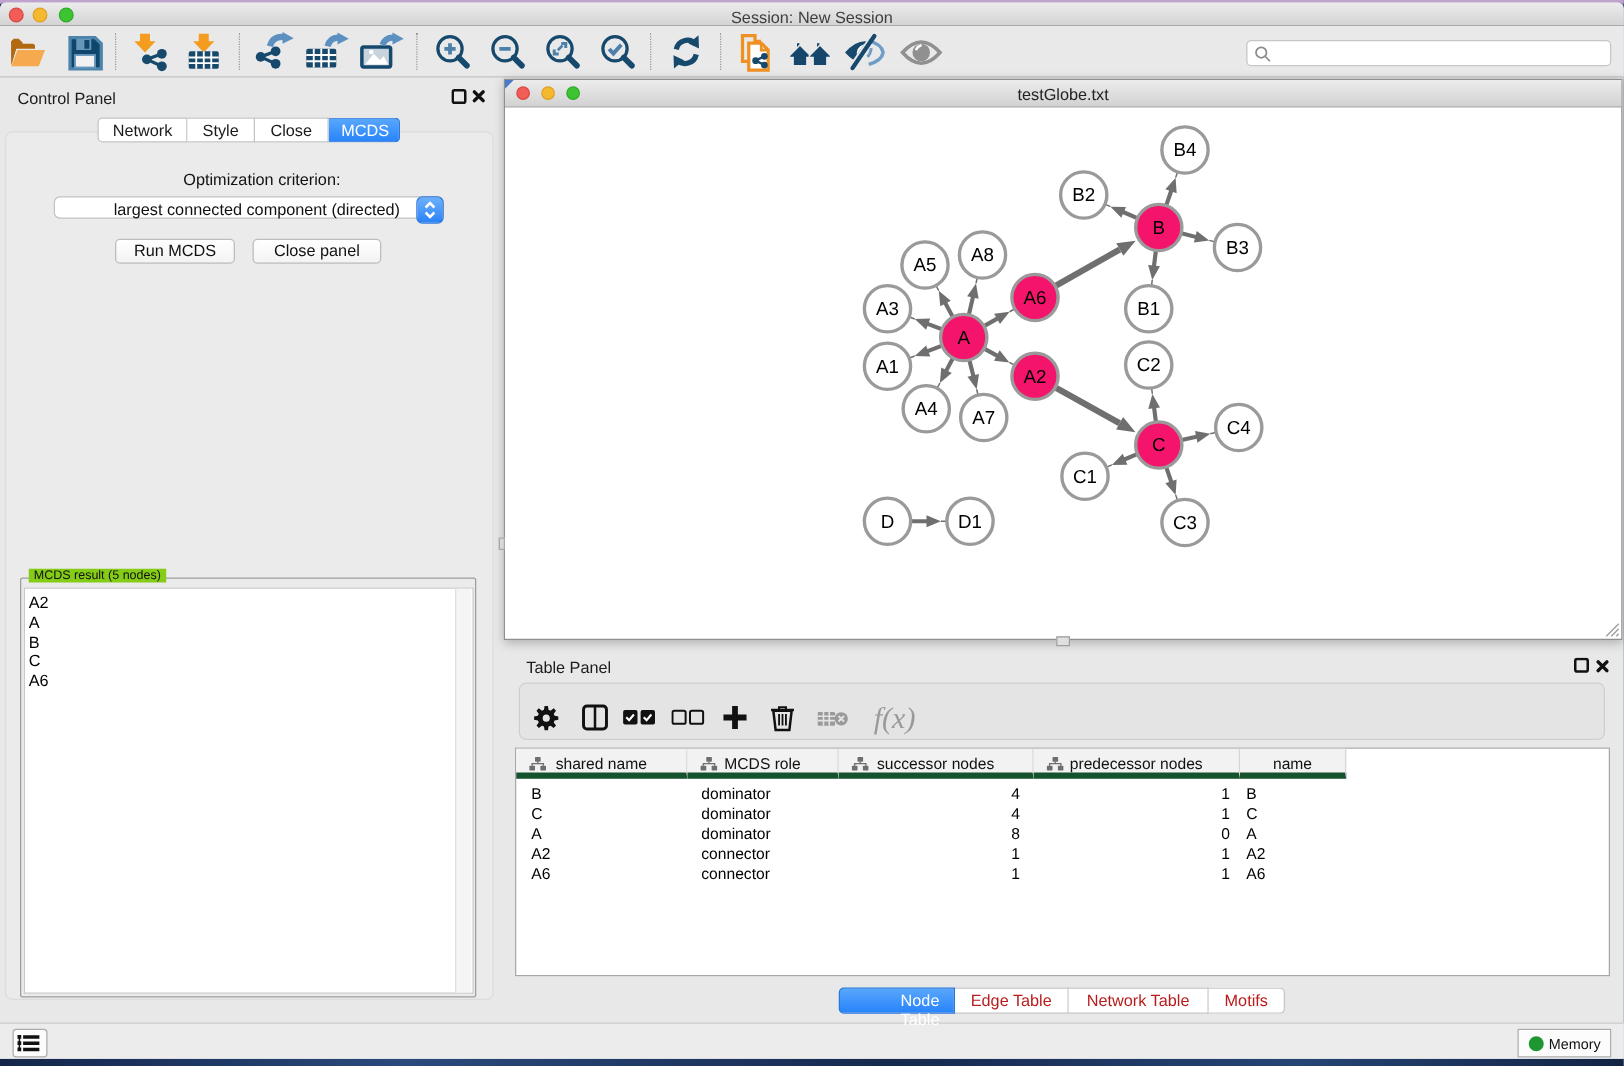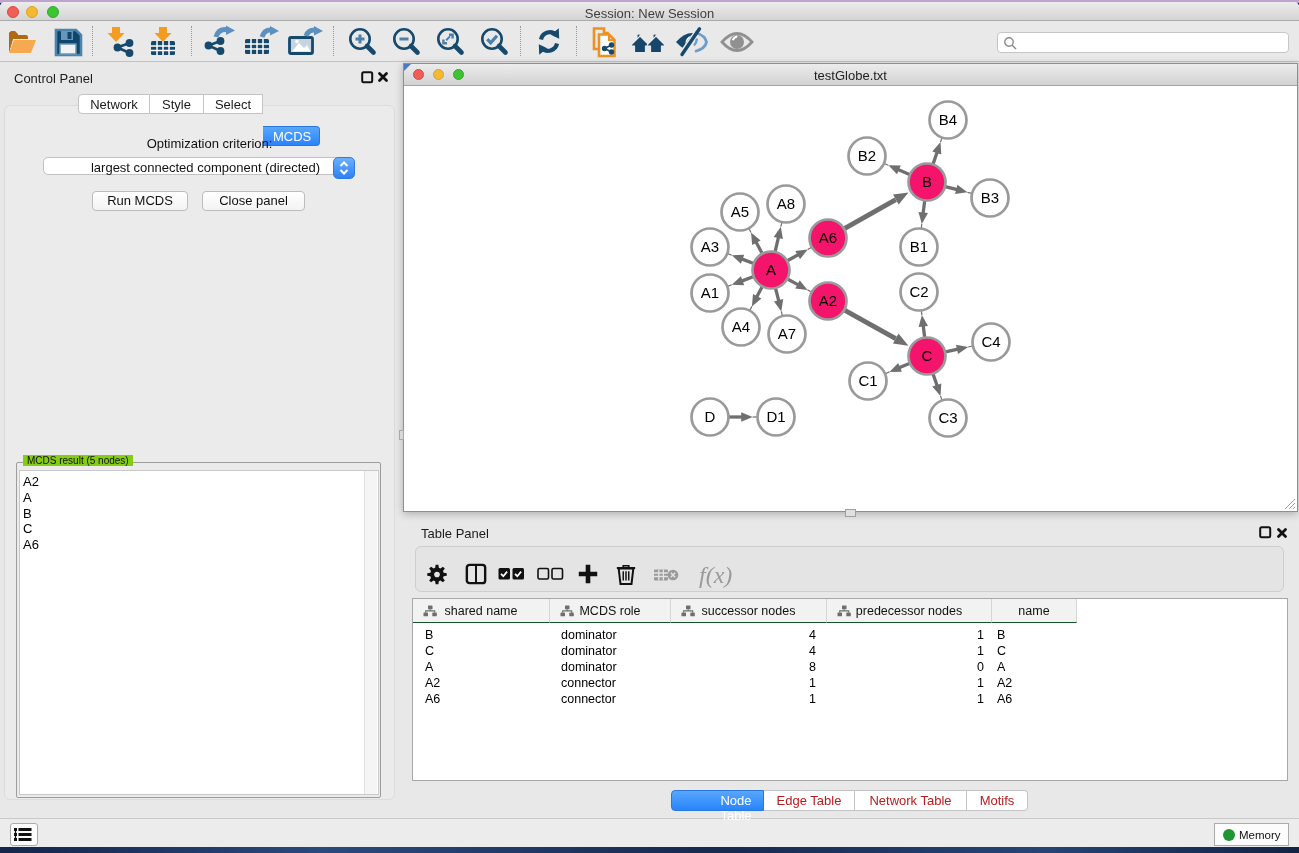--- a/index.html
+++ b/index.html
@@ -18,21 +18,21 @@
 .tbi { top:4px; }
 #searchbox { top:11px; left:997px; width:292px; height:21px; background:#fff; border:1px solid #c6c6c6; border-radius:4px; }
 #searchbox svg { position:absolute; left:5px; top:3px; }
 
 #cpHead { top:61px; left:0; width:399px; height:30px; }
 #cpTitle { top:10px; left:14px; font-size:13px; color:#1c1c1c; }
 #cpBody { top:105px; left:4px; width:391px; height:695px; background:#ebebeb; border:1px solid #dcdcdc; border-radius:6px; }
 #tabs { top:94px; left:78px; height:20px; display:flex; font-size:13px; }
 .tab { padding:2px 10px 0 10px; background:#fff; border:1px solid #c4c4c4; border-left:none; color:#1a1a1a; height:20px; text-align:center; }
 .tab:first-child { border-left:1px solid #c4c4c4; border-radius:4px 0 0 4px; }
-.tab:last-child { border-radius:0 4px 4px 0;margin-top:32px; }
+.tab:last-child { border-radius:0 4px 4px 0; }
 .tab.sel { background:linear-gradient(#59a7fd,#2884fb); color:#fff; border-color:#2777dd; }
 #optLabel { top:136px; left:0; width:399px; text-align:center; font-size:13px; color:#111;padding-left:20px; }
 #dropdown { top:157px; left:43px; width:312px; height:18px; background:#fff; border:1px solid #c2c2c2; border-radius:5px; font-size:13px; color:#111; line-height:20px; padding-left:13px;text-align:center; }
 #ddBtn { top:-1px; right:-1px; width:22px; height:22px; border-radius:5px; background:linear-gradient(#6db1fc,#2b82f7); border:1px solid #2f7ae0; color:#fff; }
 .btn { height:20px; background:linear-gradient(#ffffff,#f3f3f3); border:1px solid #bdbdbd; border-radius:4px; font-size:13px; color:#111; text-align:center; line-height:18px; }
 #btnRun { top:191px; left:92px; width:96px; }
 #btnClose { top:191px; left:202px; width:103px; }
 #mcdsGroup { top:462px; left:16px; width:365px; height:336px; border:1px solid #9d9d9d; border-radius:2px; }
 #mcdsLegend { top:455px; left:23px; background:#84cc16; padding:0 4px; font-size:10px; color:#111;text-align:right; }
 #mcdsList { top:470px; left:19px; width:360px; height:325px; background:#fff; border:1px solid #c9c9c9; font-size:13px; color:#000; line-height:15.8px; padding:3px 0 0 3px; }
@@ -49,21 +49,21 @@
 #gtitle .t1 { left:9px; background:#f25e57; border:1px solid #dc4840; }
 #gtitle .t2 { left:29px; background:#f5b931; border:1px solid #dfa023; }
 #gtitle .t3 { left:49px; background:#3ec432; border:1px solid #2dab27; }
 #gtitletext { top:4px; left:0; width:100%; text-align:center; font-size:13px; color:#222; }
 #gcorner { bottom:1px; right:1px; width:14px; height:14px; }
 
 #tpTitle { top:526px; left:421px; font-size:13px; color:#1c1c1c; }
 #tpToolbar { top:546px; left:415px; width:869px; height:46px; background:#e4e4e4; border:1px solid #cecece; border-radius:6px; }
 #ttable { top:598px; left:412px; width:876px; height:183px; background:#fff; border:1px solid #a8a8a8; font-size:12.5px; }
 .hic { position:absolute; left:10px; top:6px; }
-.thead { position:absolute; top:0; height:24px; background:#f2f2f2; border-bottom:1px solid #14532d; border-right:1px solid #d6d6d6; text-align:center; color:#111; line-height:24px; }
+.thead { position:absolute; top:0; height:24px; background:#f2f2f2; border-bottom:5px solid #14532d; border-right:1px solid #d6d6d6; text-align:center; color:#111; line-height:24px; }
 .trow { position:absolute; height:16px; line-height:16px; color:#000; }
 
 #btabs { top:790px; left:671px; height:21px; display:flex; font-size:13px; }
 .btab { padding-top:2px; text-align:center; background:#fff; border:1px solid #c4c4c4; border-left:none; color:#b91c1c; height:21px; }
 .btab:first-child { border-left:1px solid #c4c4c4; border-radius:4px 0 0 4px; }
 .btab:last-child { border-radius:0 4px 4px 0; }
 .btab.sel { background:linear-gradient(#59a7fd,#2884fb); color:#fff; border-color:#2777dd;padding-left:37px; }
 </style></head>
 <body>
 <div id="root">
@@ -241,21 +241,21 @@
         <rect x="1.2" y="1.2" width="10" height="10" rx="1.5" fill="none" stroke="#111" stroke-width="2"></rect>
       </svg>
   <svg class="abs" style="top:10px;left:377px" width="12" height="12" viewBox="0 0 12 12">
         <path d="M2.5 2.5 L9.5 9.5 M9.5 2.5 L2.5 9.5" stroke="#111" stroke-width="2.8" stroke-linecap="round"></path>
       </svg>
 </div>
 <div class="abs" id="cpBody"></div>
 <div class="abs" id="tabs">
   <div class="tab" style="width:72px">Network</div>
   <div class="tab" style="width:54px">Style</div>
-  <div class="tab" style="width:59px">Select</div>
+  <div class="tab" style="width:59px">Close</div>
   <div class="tab sel" style="width:57px">MCDS</div>
 </div>
 <div class="abs" id="optLabel">Optimization criterion:</div>
 <div class="abs" id="dropdown">largest connected component (directed)
   <div class="abs" id="ddBtn"><svg width="20" height="20" viewBox="0 0 20 20">
           <path d="M6.5 8 L10 4.5 L13.5 8 M6.5 12 L10 15.5 L13.5 12" fill="none" stroke="#fff" stroke-width="2"></path>
         </svg></div>
 </div>
 <div class="abs btn" id="btnRun">Run MCDS</div>
 <div class="abs btn" id="btnClose">Close panel</div>

